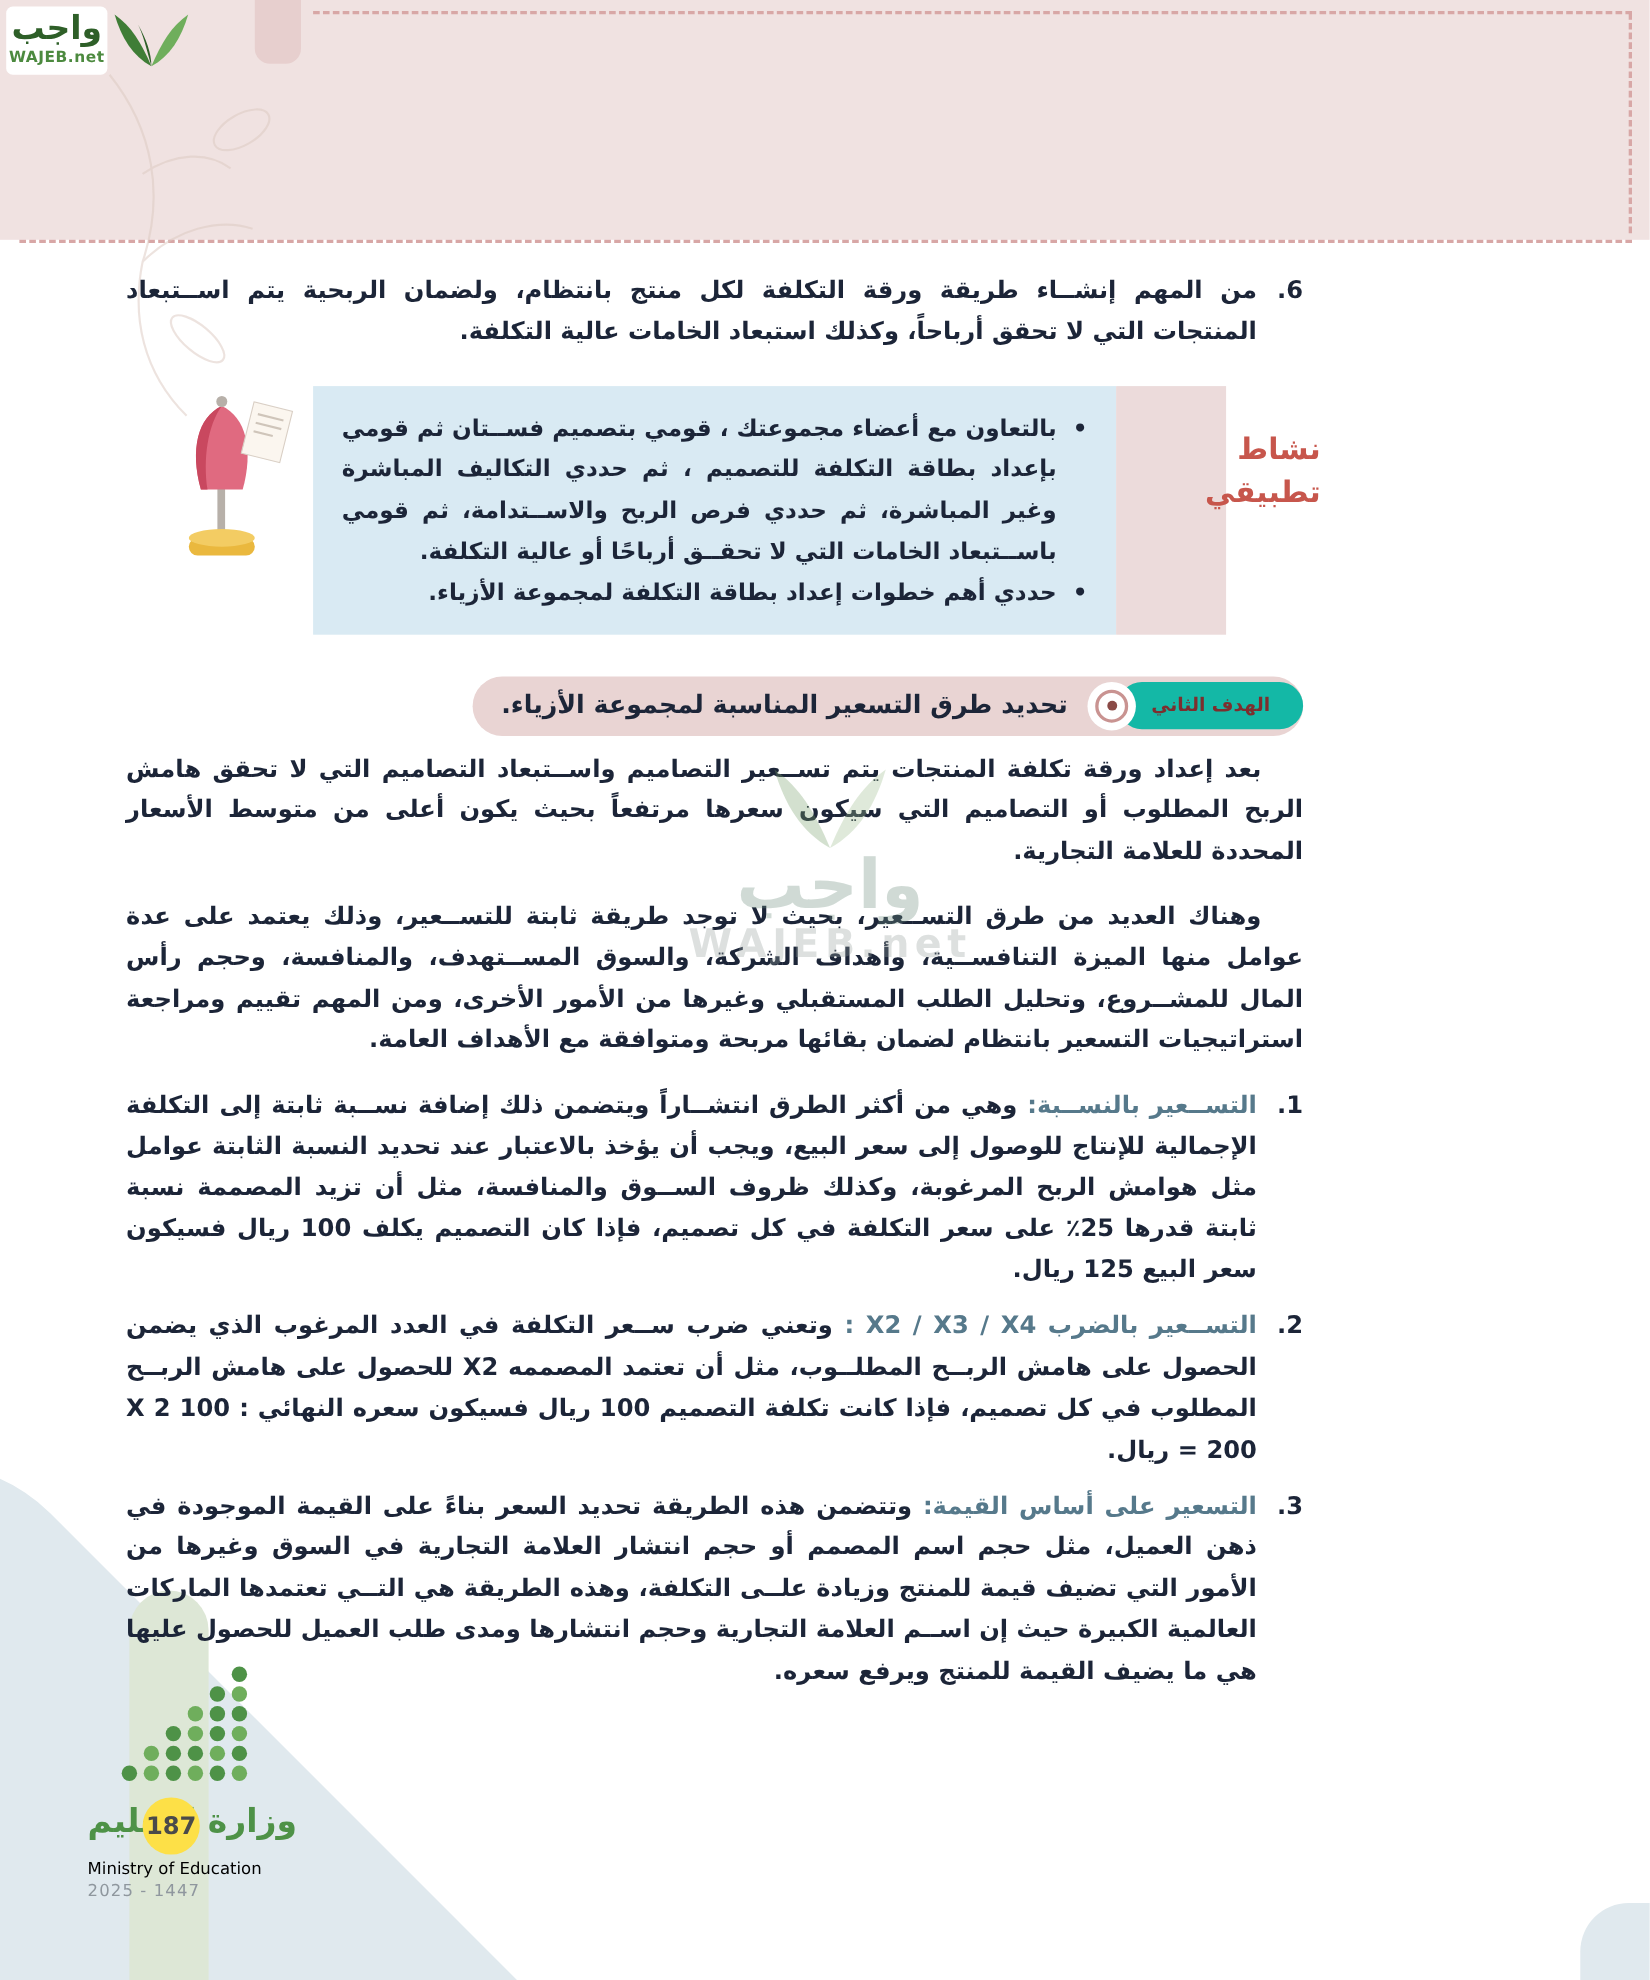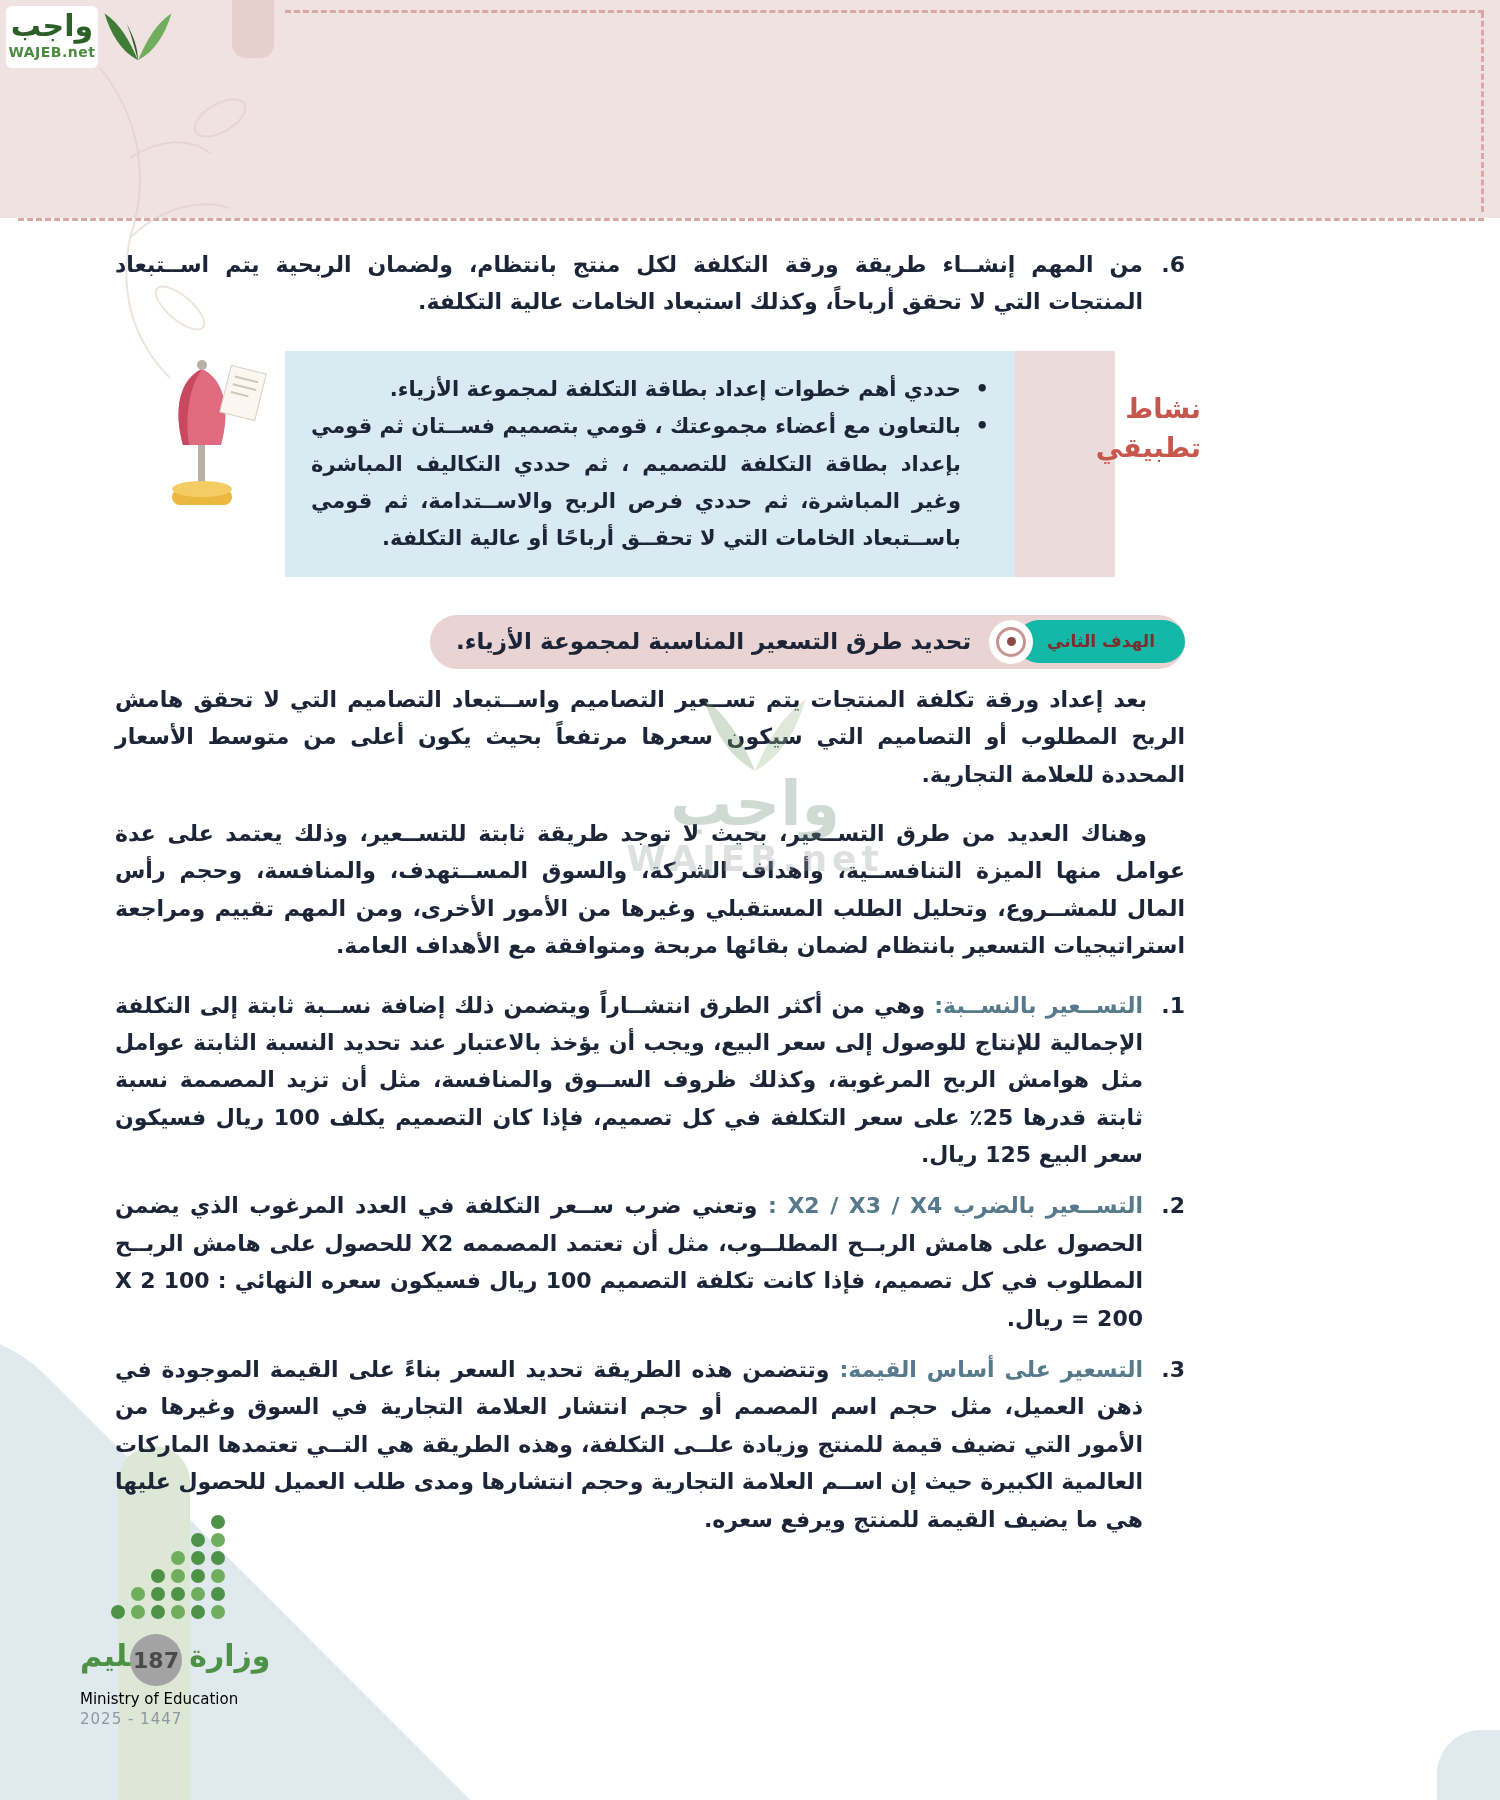--- a/index.html
+++ b/index.html
@@ -53,21 +53,21 @@
   
   .blue-blob{position:absolute;left:-510px;top:1456px;width:900px;height:900px;background:#e0e9ee;border-radius:150px;transform:rotate(45deg);z-index:0;}
   .green-bar{position:absolute;left:118px;top:1446px;width:72px;height:354px;background:#dde7d6;border-radius:36px 36px 0 0;z-index:1;}
   .corner-br{position:absolute;left:1437px;top:1730px;width:63px;height:70px;background:#e0e9ee;border-radius:44px 0 0 0;z-index:1;}
   
   .moe{position:absolute;left:80px;top:1512px;width:250px;z-index:3;direction:ltr;text-align:left;}
   .moe-dots{margin-left:8px;}
   .moe-ar{color:#4e9247;font-size:30px;font-weight:bold;direction:rtl;text-align:left;line-height:1.2;margin-top:4px;}
   .moe-en{color:#000000;font-size:15px;margin-top:16px;}
   .moe-years{color:#8f979e;font-size:15px;margin-top:2px;letter-spacing:1px;}
-  .page-circle{position:absolute;left:130px;top:1634px;width:52px;height:52px;background:#a3a3a3;border-radius:50%;display:flex;align-items:center;justify-content:center;color:#4a4a4a;font-size:22px;font-weight:bold;z-index:4;}
+  .page-circle{position:absolute;left:130px;top:1634px;width:52px;height:52px;background:#fde047;border-radius:50%;display:flex;align-items:center;justify-content:center;color:#4a4a4a;font-size:22px;font-weight:bold;z-index:4;}
 </style>
 </head>
 <body>
 
 <div class="page">
 
   <div class="top-band"></div>
   <div class="dash-top"></div>
   <div class="dash-right"></div>
   <div class="dash-bottom"></div>
@@ -116,25 +116,25 @@
           <rect x="98" y="12" width="36" height="48" fill="#fbf6ef" stroke="#d9cfc5"></rect>
           <line x1="104" y1="22" x2="128" y2="22" stroke="#cfc5ba" stroke-width="2"></line>
           <line x1="104" y1="30" x2="128" y2="30" stroke="#cfc5ba" stroke-width="2"></line>
           <line x1="104" y1="38" x2="122" y2="38" stroke="#cfc5ba" stroke-width="2"></line>
         </g>
       </svg>
 
       <div class="activity-box">
         <div class="abullet">
           <span class="marker"></span>
-          <div class="btext">حددي أهم خطوات إعداد بطاقة التكلفة لمجموعة الأزياء.</div>
+          <div class="btext">بالتعاون مع أعضاء مجموعتك ، قومي بتصميم فســتان ثم قومي بإعداد بطاقة التكلفة للتصميم ، ثم حددي التكاليف المباشرة وغير المباشرة، ثم حددي فرص الربح والاســتدامة، ثم قومي باســتبعاد الخامات التي لا تحقــق أرباحًا أو عالية التكلفة.</div>
         </div>
         <div class="abullet">
           <span class="marker"></span>
-          <div class="btext">بالتعاون مع أعضاء مجموعتك ، قومي بتصميم فســتان ثم قومي بإعداد بطاقة التكلفة للتصميم ، ثم حددي التكاليف المباشرة وغير المباشرة، ثم حددي فرص الربح والاســتدامة، ثم قومي باســتبعاد الخامات التي لا تحقــق أرباحًا أو عالية التكلفة.</div>
+          <div class="btext">حددي أهم خطوات إعداد بطاقة التكلفة لمجموعة الأزياء.</div>
         </div>
       </div>
 
       <div class="activity-strip"></div>
       <div class="activity-label">
         <span>نشاط</span><br>
         <span>تطبيقي</span>
       </div>
     </div>
 

